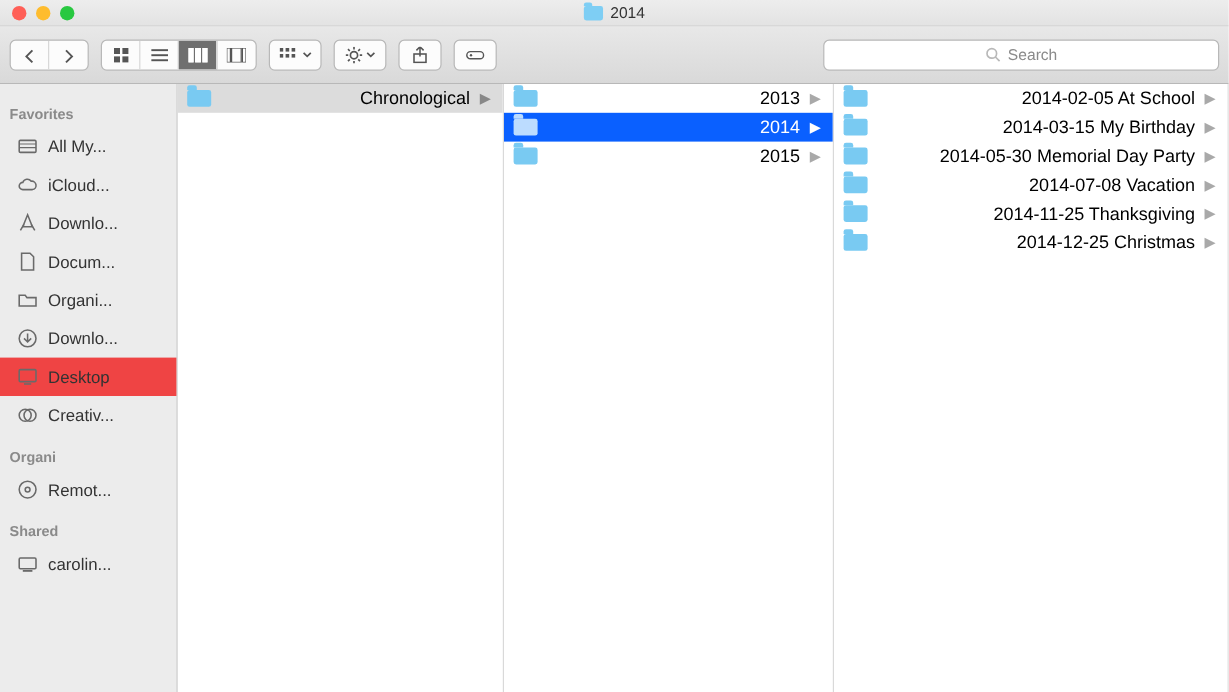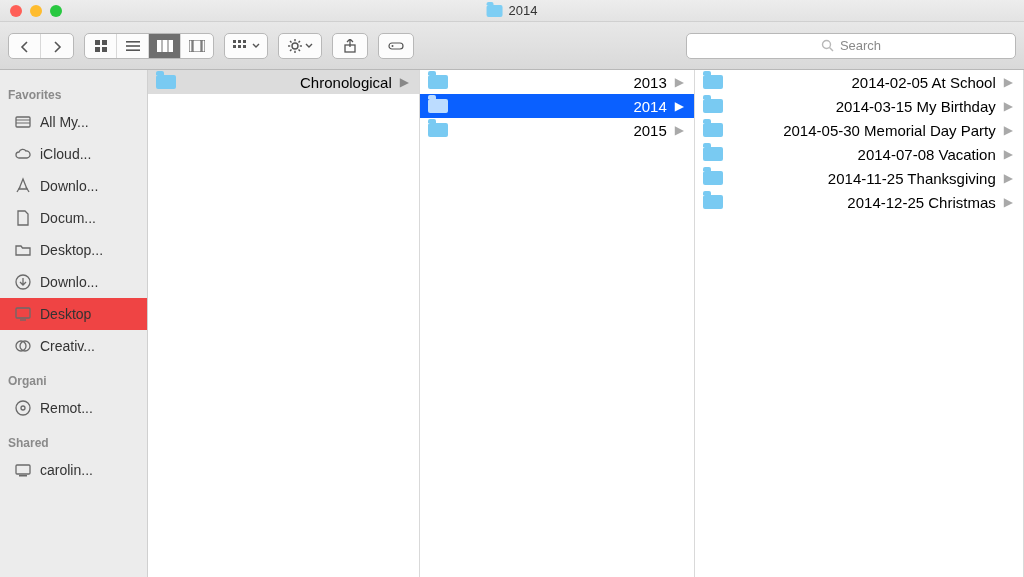--- a/index.html
+++ b/index.html
@@ -215,21 +215,21 @@
           </svg>
         </span>
         <span>Docum...</span>
       </div>
       <div class="side-item">
         <span class="side-icon">
           <svg width="18" height="18" viewBox="0 0 18 18">
             <path d="M2 5 L7 5 L8.5 7 L16 7 L16 14 L2 14 Z" fill="none" stroke="#6a6a6a" stroke-width="1.3"></path>
           </svg>
         </span>
-        <span>Desktop...</span>
+        <span>Organi...</span>
       </div>
       <div class="side-item">
         <span class="side-icon">
           <svg width="18" height="18" viewBox="0 0 18 18">
             <circle cx="9" cy="9" r="7" fill="none" stroke="#6a6a6a" stroke-width="1.3"></circle>
             <path d="M9 5 L9 12 M6 9 L9 12 L12 9" fill="none" stroke="#6a6a6a" stroke-width="1.3"></path>
           </svg>
         </span>
         <span>Downlo...</span>
       </div>

